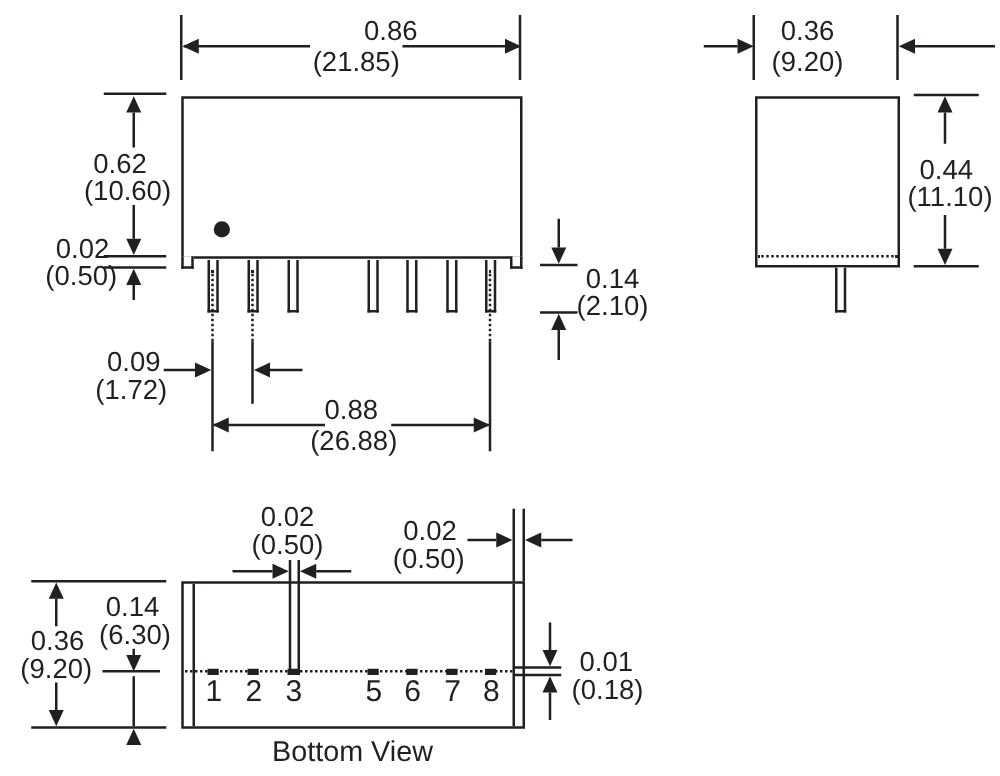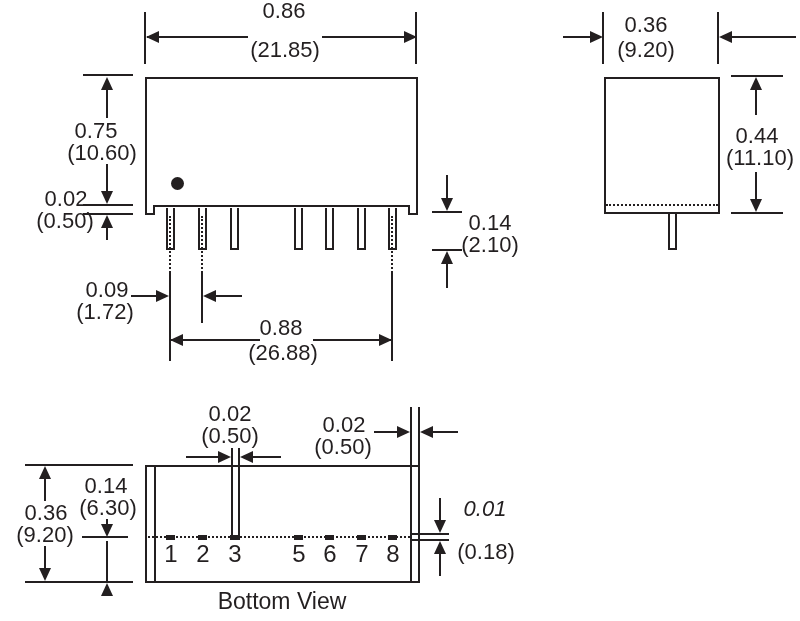--- a/index.html
+++ b/index.html
@@ -40,29 +40,29 @@
     <div class="pin" style="left:325px;top:208px;width:9px;height:42px;"></div>
     <div class="pin" style="left:357px;top:208px;width:9px;height:42px;"></div>
     <div class="pin" style="left:388px;top:208px;width:9px;height:42px;"></div>
 
     <div class="v" style="left:144px;top:12px;height:52px;"></div>
     <div class="v" style="left:415px;top:12px;height:52px;"></div>
     <div class="h" style="left:147px;top:36px;width:101px;"></div>
     <div class="h" style="left:322px;top:36px;width:94px;"></div>
     <div class="aL" style="left:146px;top:31px;"></div>
     <div class="aR" style="left:404px;top:31px;"></div>
-    <div class="t" style="left:234px;top:0;">0.86</div>
+    <div class="t" style="left:234px;top:14px;text-align:right;">0.86</div>
     <div class="t" style="left:235px;top:39px;">(21.85)</div>
 
     <div class="h" style="left:83px;top:74px;width:50px;"></div>
     <div class="h" style="left:83px;top:204px;width:50px;"></div>
     <div class="h" style="left:83px;top:213px;width:50px;"></div>
     <div class="aU" style="left:101px;top:77px;"></div>
     <div class="v" style="left:106px;top:90px;height:28px;"></div>
-    <div class="t" style="left:46px;top:120px;">0.75</div>
+    <div class="t" style="left:46px;top:120px;">0.62</div>
     <div class="t" style="left:52px;top:142px;">(10.60)</div>
     <div class="v" style="left:106px;top:164px;height:27px;"></div>
     <div class="aD" style="left:101px;top:191px;"></div>
     <div class="aU" style="left:101px;top:215px;"></div>
     <div class="v" style="left:106px;top:228px;height:12px;"></div>
     <div class="t" style="left:16px;top:188px;">0.02</div>
     <div class="t" style="left:15px;top:210px;">(0.50)</div>
 
     <div class="h" style="left:432px;top:211px;width:30px;"></div>
     <div class="h" style="left:432px;top:249px;width:30px;"></div>
@@ -158,21 +158,21 @@
     <div class="pn" style="left:319px;top:543px;">6</div>
     <div class="pn" style="left:351px;top:543px;">7</div>
     <div class="pn" style="left:382px;top:543px;">8</div>
 
     <div class="h" style="left:411px;top:533px;width:38px;"></div>
     <div class="h" style="left:411px;top:539px;width:38px;"></div>
     <div class="v" style="left:439px;top:498px;height:22px;"></div>
     <div class="aD" style="left:434px;top:520px;"></div>
     <div class="aU" style="left:434px;top:541px;"></div>
     <div class="v" style="left:439px;top:554px;height:22px;"></div>
-    <div class="t" style="left:435px;top:498px;font-style:italic;">0.01</div>
+    <div class="t" style="left:435px;top:519px;">0.01</div>
     <div class="t" style="left:436px;top:541px;">(0.18)</div>
 
     <div class="h" style="left:25px;top:464px;width:108px;"></div>
     <div class="h" style="left:25px;top:581px;width:108px;"></div>
     <div class="aU" style="left:39px;top:466px;"></div>
     <div class="v" style="left:44px;top:479px;height:22px;"></div>
     <div class="t" style="left:-4px;top:502px;">0.36</div>
     <div class="t" style="left:-5px;top:524px;">(9.20)</div>
     <div class="v" style="left:44px;top:546px;height:22px;"></div>
     <div class="aD" style="left:39px;top:568px;"></div>

